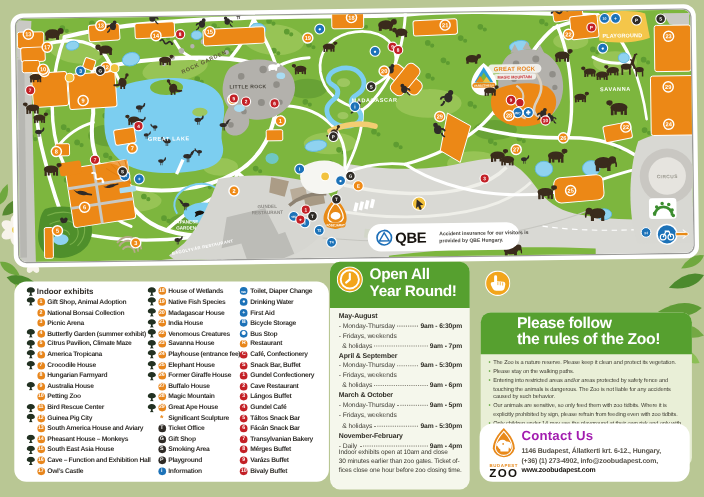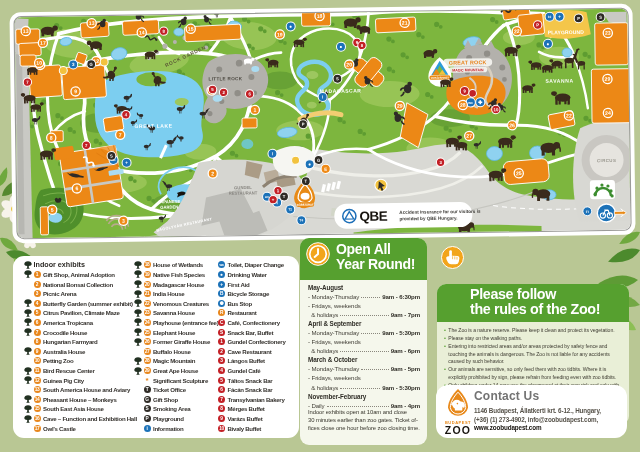--- a/index.html
+++ b/index.html
@@ -23,21 +23,21 @@
   .olb{font-size:6.1px;color:#45423a;letter-spacing:-0.1px;white-space:pre;}
   .odots{flex:1;margin:0 2px;border-bottom:1px dotted #8a877d;transform:translateY(-1px);}
   .otm{font-size:6.1px;font-weight:700;color:#2f2d26;letter-spacing:-0.1px;}
   #rules{position:absolute;left:437px;top:240px;width:192px;height:141px;background:#e9efd7;border-radius:9px;margin-top:44px;}
   #ruleshead{position:absolute;left:0;top:0;width:192px;height:38px;background:#56a02f;border-radius:9px 9px 0 0;}
   #rulestitle{position:absolute;left:33px;top:2.5px;color:#fff;font-weight:700;font-size:14.3px;line-height:15.5px;letter-spacing:-0.35px;}
   #ruleslist{position:absolute;left:7px;top:43px;width:180px;}
   .rli{font-size:5.15px;color:#3f3d33;line-height:7.45px;margin-bottom:0.6px;display:flex;letter-spacing:-0.08px;}
   .rli .bu{color:#56a02f;margin-right:2.5px;font-size:5.5px;}
   #contact{position:absolute;left:436px;top:385px;width:191px;height:53px;background:#fff;border-radius:12px;}
-  #ctitle{position:absolute;left:38px;top:4px;color:#737373;font-weight:700;font-size:12px;letter-spacing:0.2px;}
+  #ctitle{position:absolute;left:38px;top:4px;color:#a21caf;font-weight:700;font-size:12px;letter-spacing:0.2px;}
   #caddr{position:absolute;left:38px;top:22px;font-size:6.3px;font-weight:700;color:#57534a;line-height:8.6px;letter-spacing:-0.12px;}
   #caddr b{color:#15110b;}
 </style></head><body>
 <div id="page">
     <svg class="abs" style="left:0;top:0" width="640" height="452" viewBox="0 0 640 452">
       <rect x="0" y="0" width="640" height="452" fill="#b9c794"></rect>
       <g>
         <g transform="translate(2,196) rotate(-40)">
           <path d="M0,0 Q10.4,-9 26,0 Q10.4,9 0,0 Z" fill="#55892f"></path>
         </g>

